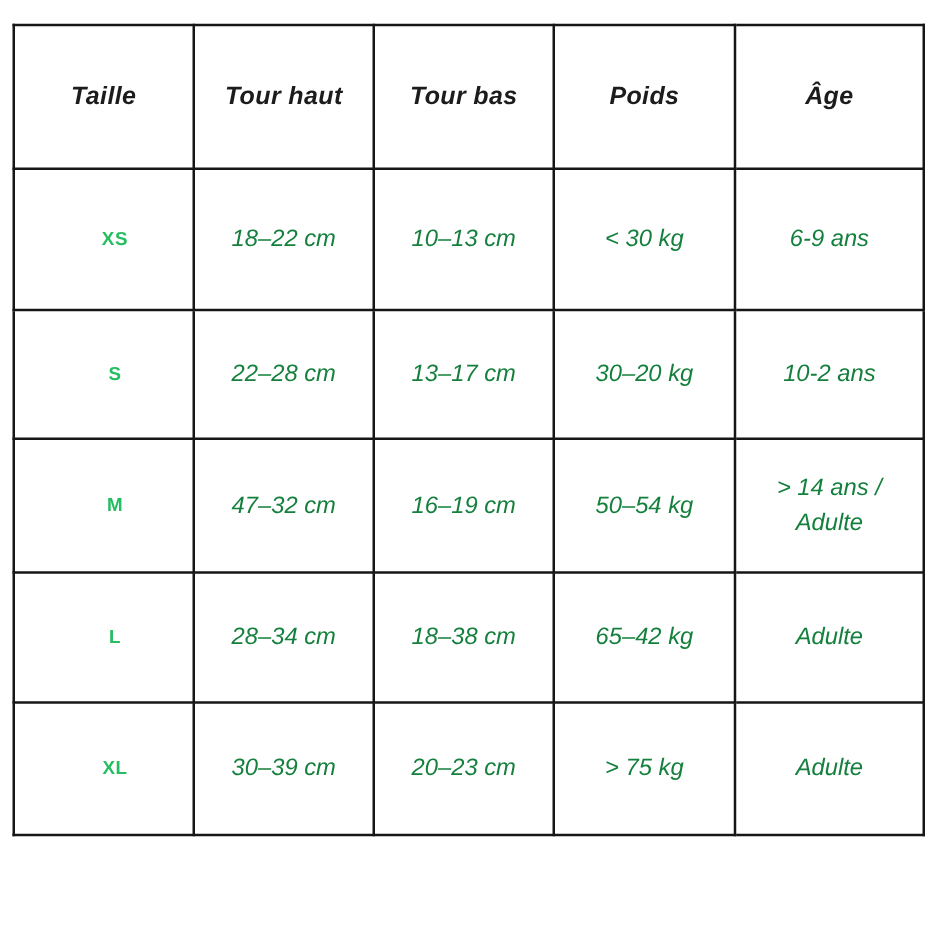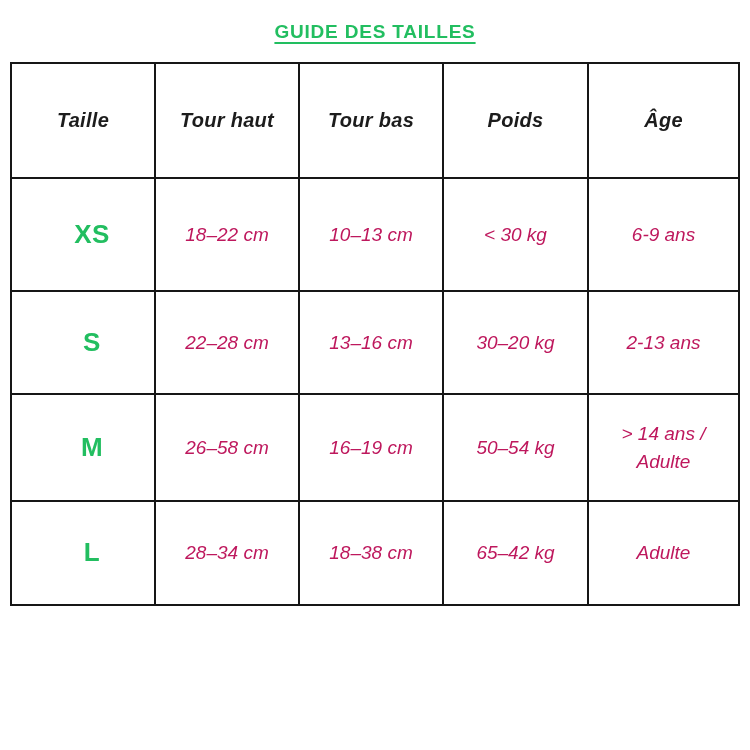--- a/index.html
+++ b/index.html
@@ -48,45 +48,44 @@
     font-style: italic;
     font-weight: bold;
     font-size: 20px;
     color: var(--ink);
     letter-spacing: 0.3px;
   }
   td {
     font-style: italic;
     font-weight: normal;
     font-size: 19px;
-    color: #be185d;
+    color: #15803d;
     white-space: pre-line;
     line-height: 1.45;
   }
   td.cell-size {
     font-style: normal;
     font-weight: bold;
-    font-size: 26px;
+    font-size: 15px;
     color: var(--green);
     letter-spacing: 0.5px;
     padding-left: 26px;
   }
   tr.header-row  { height: 115px; }
   tr.row-xs      { height: 113px; }
   tr.row-s       { height: 103px; }
   tr.row-m       { height: 107px; }
   tr.row-l       { height: 104px; }
   tr.row-xl      { height: 106px; }
 </style>
 </head>
 <body>
 
 <div class="page">
 
-  <h1 class="title">GUIDE DES TAILLES</h1>
 
   <table class="size-guide">
     <colgroup>
       <col style="width:144px">
       <col style="width:144px">
       <col style="width:144px">
       <col style="width:145px">
       <col style="width:151px">
     </colgroup>
     <thead>
@@ -102,35 +101,42 @@
       <tr class="row-xs">
         <td class="cell-size">XS</td>
         <td>18–22 cm</td>
         <td>10–13 cm</td>
         <td>&lt; 30 kg</td>
         <td>6-9 ans</td>
       </tr>
       <tr class="row-s">
         <td class="cell-size">S</td>
         <td>22–28 cm</td>
-        <td>13–16 cm</td>
+        <td>13–17 cm</td>
         <td>30–20 kg</td>
-        <td>2-13 ans</td>
+        <td>10-2 ans</td>
       </tr>
       <tr class="row-m">
         <td class="cell-size">M</td>
-        <td>26–58 cm</td>
+        <td>47–32 cm</td>
         <td>16–19 cm</td>
         <td>50–54 kg</td>
         <td>&gt; 14 ans /
 Adulte</td>
       </tr>
       <tr class="row-l">
         <td class="cell-size">L</td>
         <td>28–34 cm</td>
         <td>18–38 cm</td>
         <td>65–42 kg</td>
         <td>Adulte</td>
       </tr>
+      <tr class="row-xl">
+        <td class="cell-size">XL</td>
+        <td>30–39 cm</td>
+        <td>20–23 cm</td>
+        <td>&gt; 75 kg</td>
+        <td>Adulte</td>
+      </tr>
     </tbody>
   </table>
 
 </div>
 
 </body></html>

